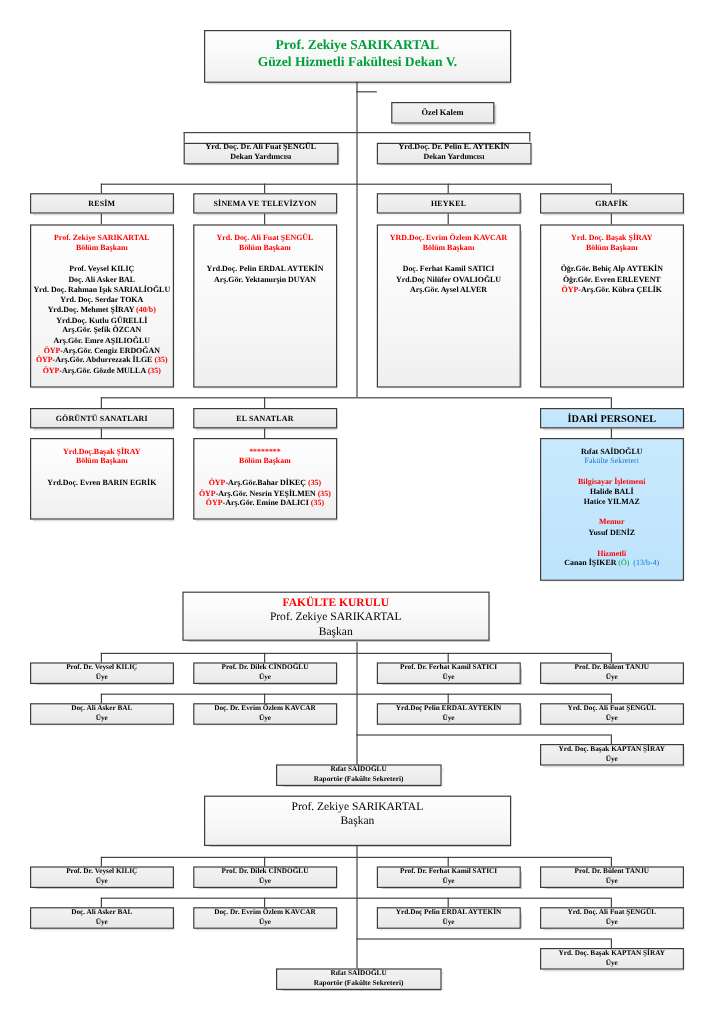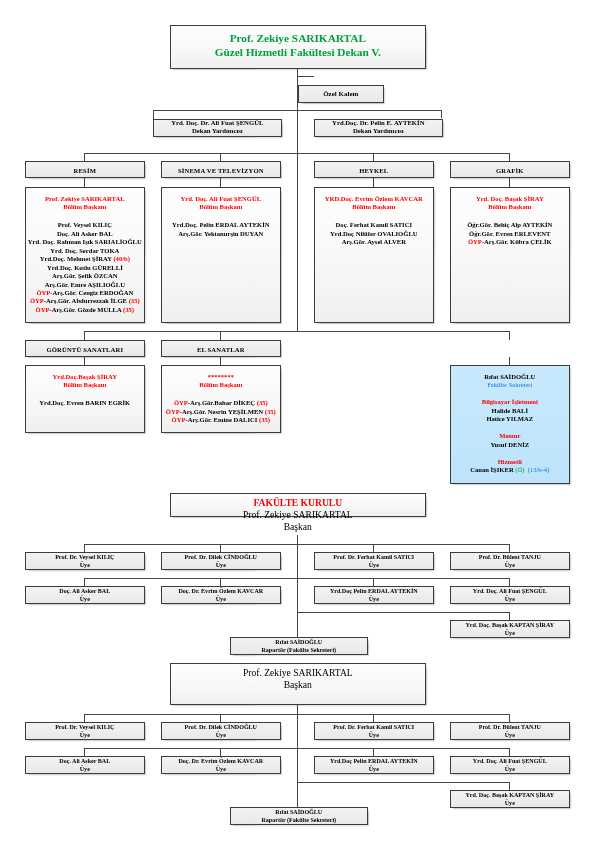--- a/index.html
+++ b/index.html
@@ -51,21 +51,21 @@
 <div class="ln vln" style="left:220px;top:331px;height:9px"></div>
 <div class="ln vln" style="left:220px;top:357px;height:8px"></div>
 <div class="ln vln" style="left:509px;top:331px;height:9px"></div>
 <div class="ln vln" style="left:509px;top:357px;height:8px"></div>
 <div class="box" style="left:170px;top:25px;width:255.6px;height:43.5px">
       <div class="inner c-green" style="top:6px;font-size:11.3px;font-weight:700;line-height:13.6px">
         <div>Prof. Zekiye SARIKARTAL</div>
         <div>Güzel Hizmetli Fakültesi Dekan V.</div>
       </div>
     </div>
-<div class="box hdrbox" style="left:298px;top:85px;width:85.5px;height:17.5px">
+<div class="box hdrbox" style="left:326px;top:85px;width:85.5px;height:17.5px">
       <div class="inner ctr hdr" style="font-size:7px">Özel Kalem</div>
     </div>
 <div class="box hdrbox" style="left:153px;top:119px;width:128.6px;height:17.5px">
       <div class="inner ctr hdr" style="font-size:6.7px;line-height:8.6px">
         <div>Yrd. Doç. Dr. Ali Fuat ŞENGÜL</div>
         <div>Dekan Yardımcısı</div>
       </div>
     </div>
 <div class="box hdrbox" style="left:314px;top:119px;width:128.6px;height:17.5px">
       <div class="inner ctr hdr" style="font-size:6.7px;line-height:8.6px">
@@ -160,38 +160,41 @@
       <div class="inner" style="top:6.5px">
         <div class="c-red sl">********</div>
         <div class="c-red sl">Bölüm Başkanı</div>
         <div style="height:10px"></div>
         <div>
           <div class="sl"><span class="c-red">ÖYP</span><span class="c-blk">-Arş.Gör.Bahar DİKEÇ </span><span class="c-red">(35)</span></div>
           <div class="sl"><span class="c-red">ÖYP</span><span class="c-blk">-Arş.Gör. Nesrin YEŞİLMEN </span><span class="c-red">(35)</span></div>
           <div class="sl"><span class="c-red">ÖYP</span><span class="c-blk">-Arş.Gör. Emine DALICI </span><span class="c-red">(35)</span></div>
         </div>
       </div>
+    </div>
+<div class="box blue" style="left:450px;top:340px;width:119.6px;height:17.4px">
+      <div class="inner ctr hdr" style="font-size:8.6px">İDARİ PERSONEL</div>
     </div>
 <div class="box blue" style="left:450px;top:365px;width:119.6px;height:119px">
       <div class="inner" style="top:7px">
         <div class="sl"><span class="c-blk">Rıfat SAİDOĞLU</span></div>
         <div class="sl"><span class="c-blue wn">Fakülte Sekreteri</span></div>
         <div class="sl">&nbsp;</div>
         <div class="sl"><span class="c-red">Bilgisayar İşletmeni</span></div>
         <div class="sl"><span class="c-blk">Halide BALİ</span></div>
         <div class="sl"><span class="c-blk">Hatice YILMAZ</span></div>
         <div class="sl">&nbsp;</div>
         <div class="sl"><span class="c-red">Memur</span></div>
         <div class="sl"><span class="c-blk">Yusuf DENİZ</span></div>
         <div class="sl">&nbsp;</div>
         <div class="sl"><span class="c-red">Hizmetli</span></div>
         <div class="sl"><span class="c-blk">Canan İŞIKER </span><span class="c-green wn">(Ö)</span><span class="c-blue wn">&nbsp; (13/b-4)</span></div>
       </div>
     </div>
-<div class="box" style="left:170px;top:493px;width:255.6px;height:24px">
+<div class="box" style="left:152px;top:493px;width:255.6px;height:41px">
       <div class="inner" style="top:3px;font-size:9.6px;line-height:12.2px">
         <div class="c-red hdr">FAKÜLTE KURULU</div>
         <div>Prof. Zekiye SARIKARTAL</div>
         <div>Başkan</div>
       </div>
     </div>
 <div class="ln vln" style="left:296.5px;top:535px;height:102px"></div>
 <div class="ln hln" style="left:84px;top:544px;width:425px"></div>
 <div class="ln vln" style="left:84px;top:544px;height:8px"></div>
 <div class="ln vln" style="left:220px;top:544px;height:8px"></div>

